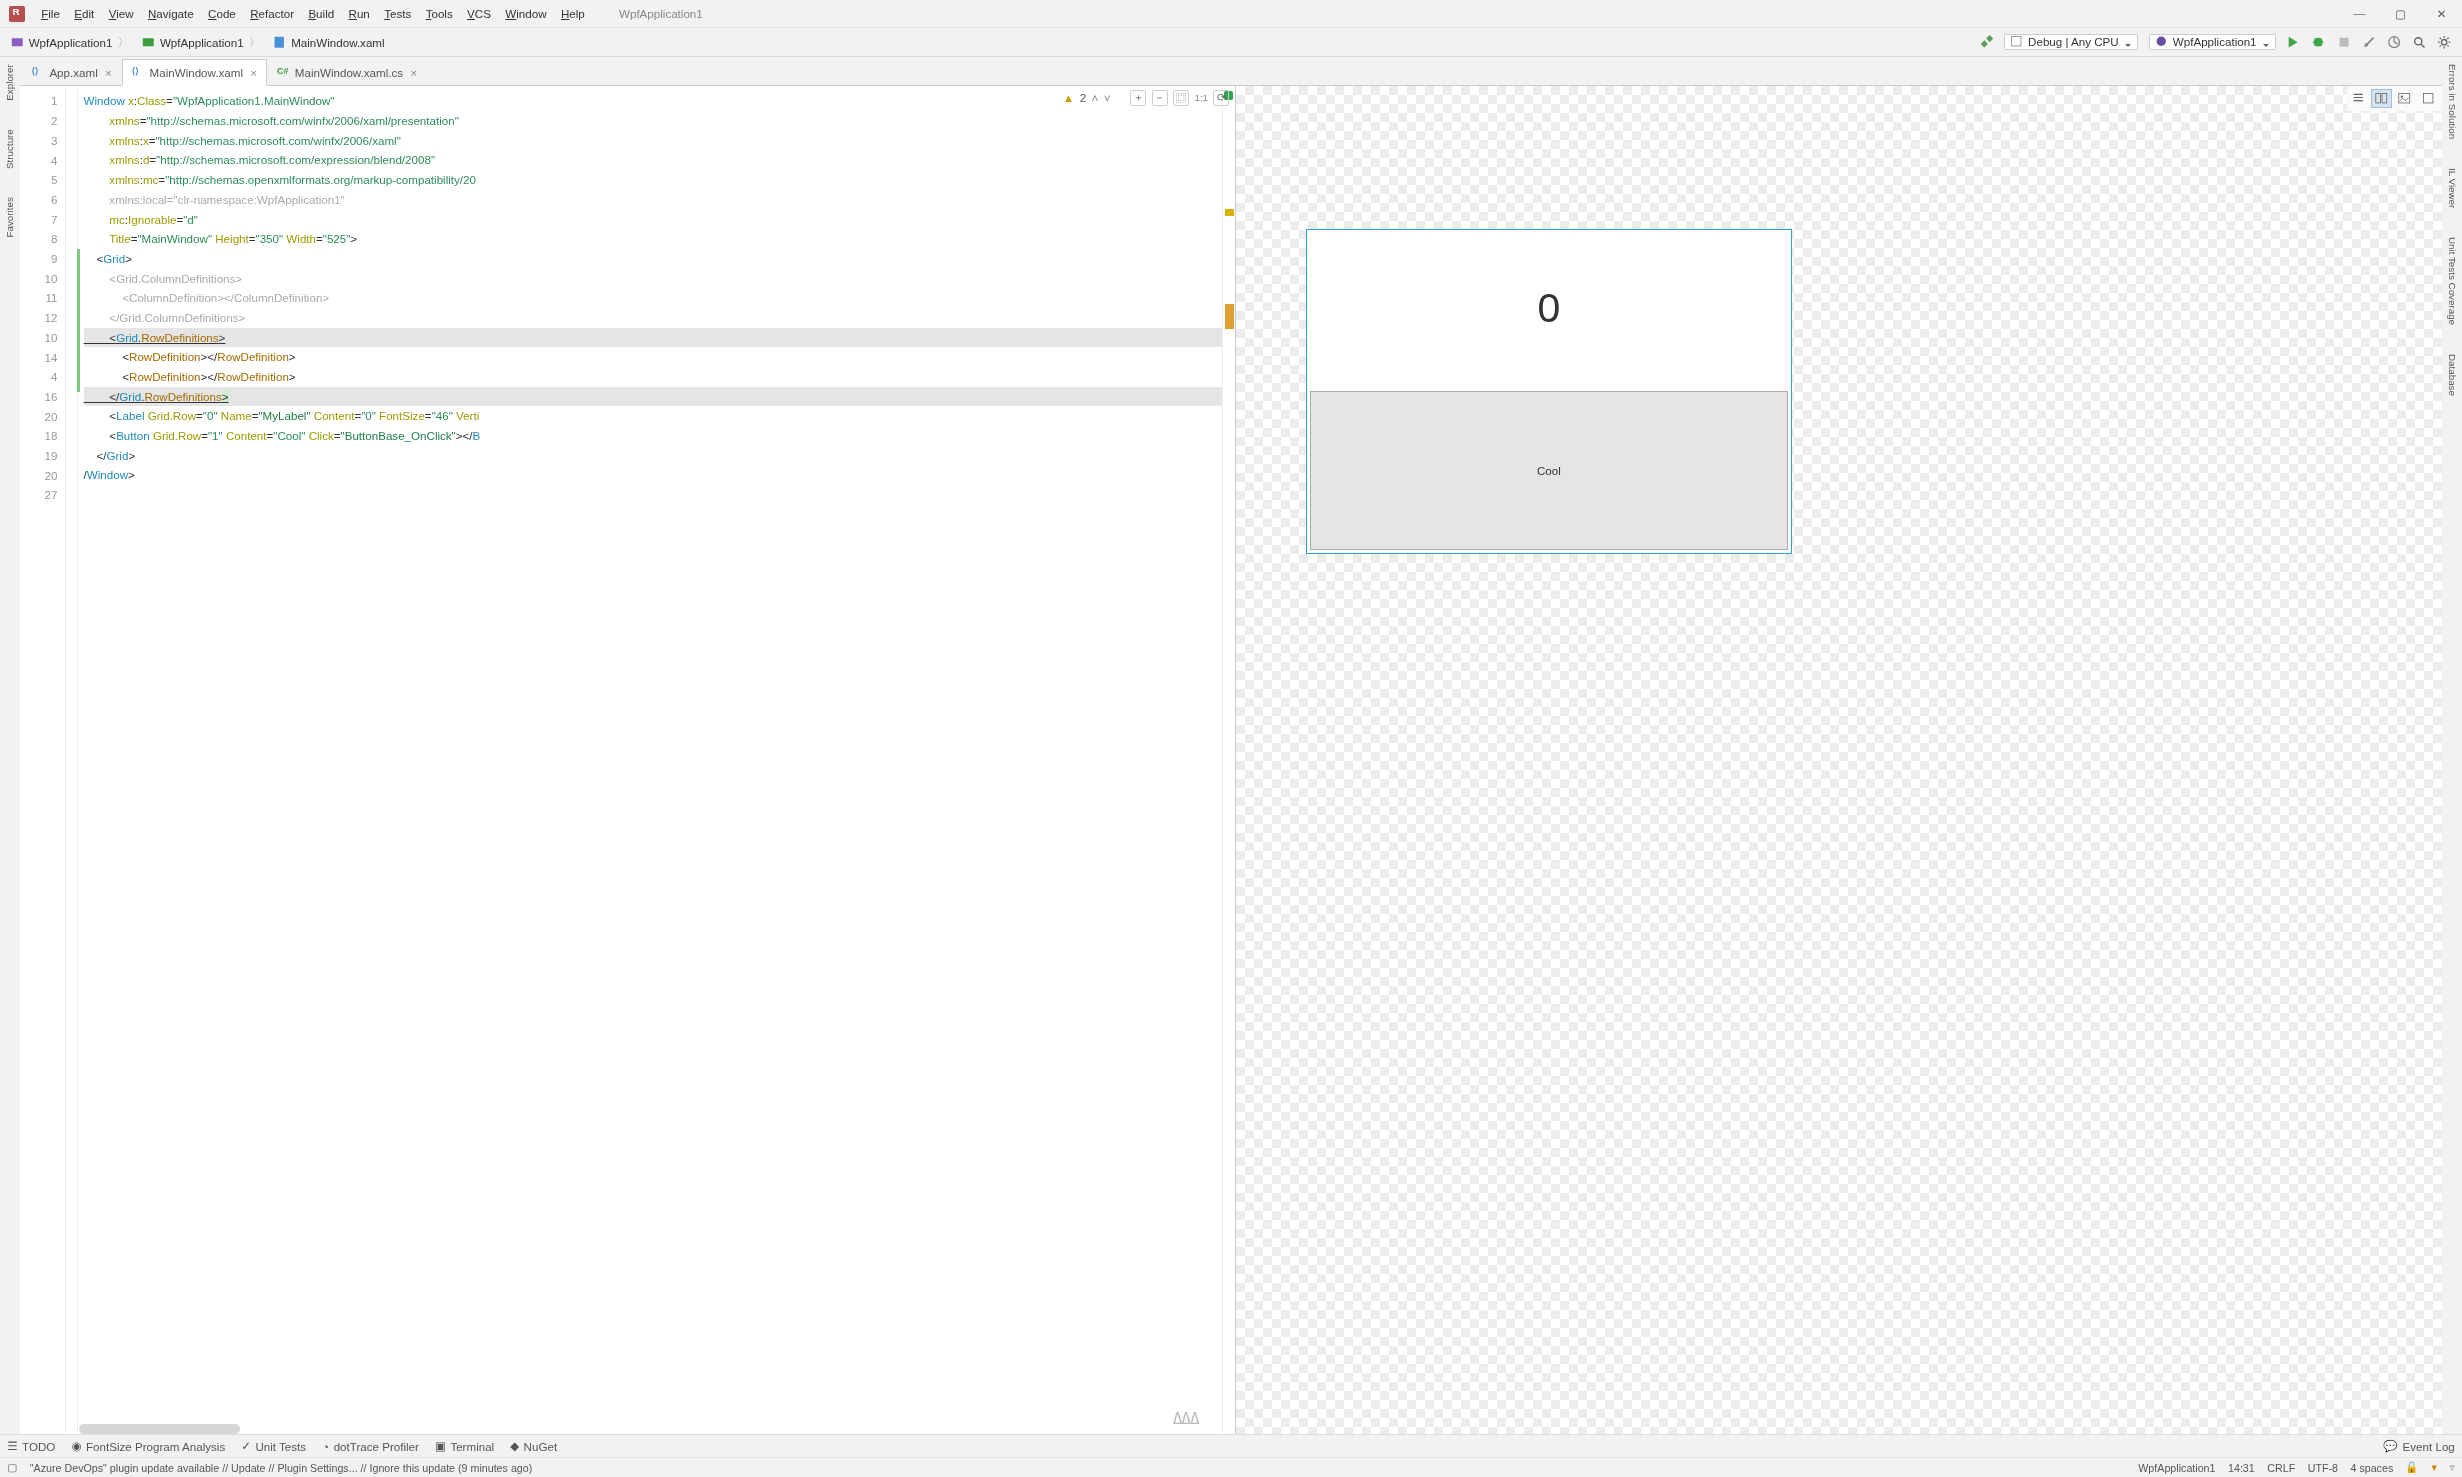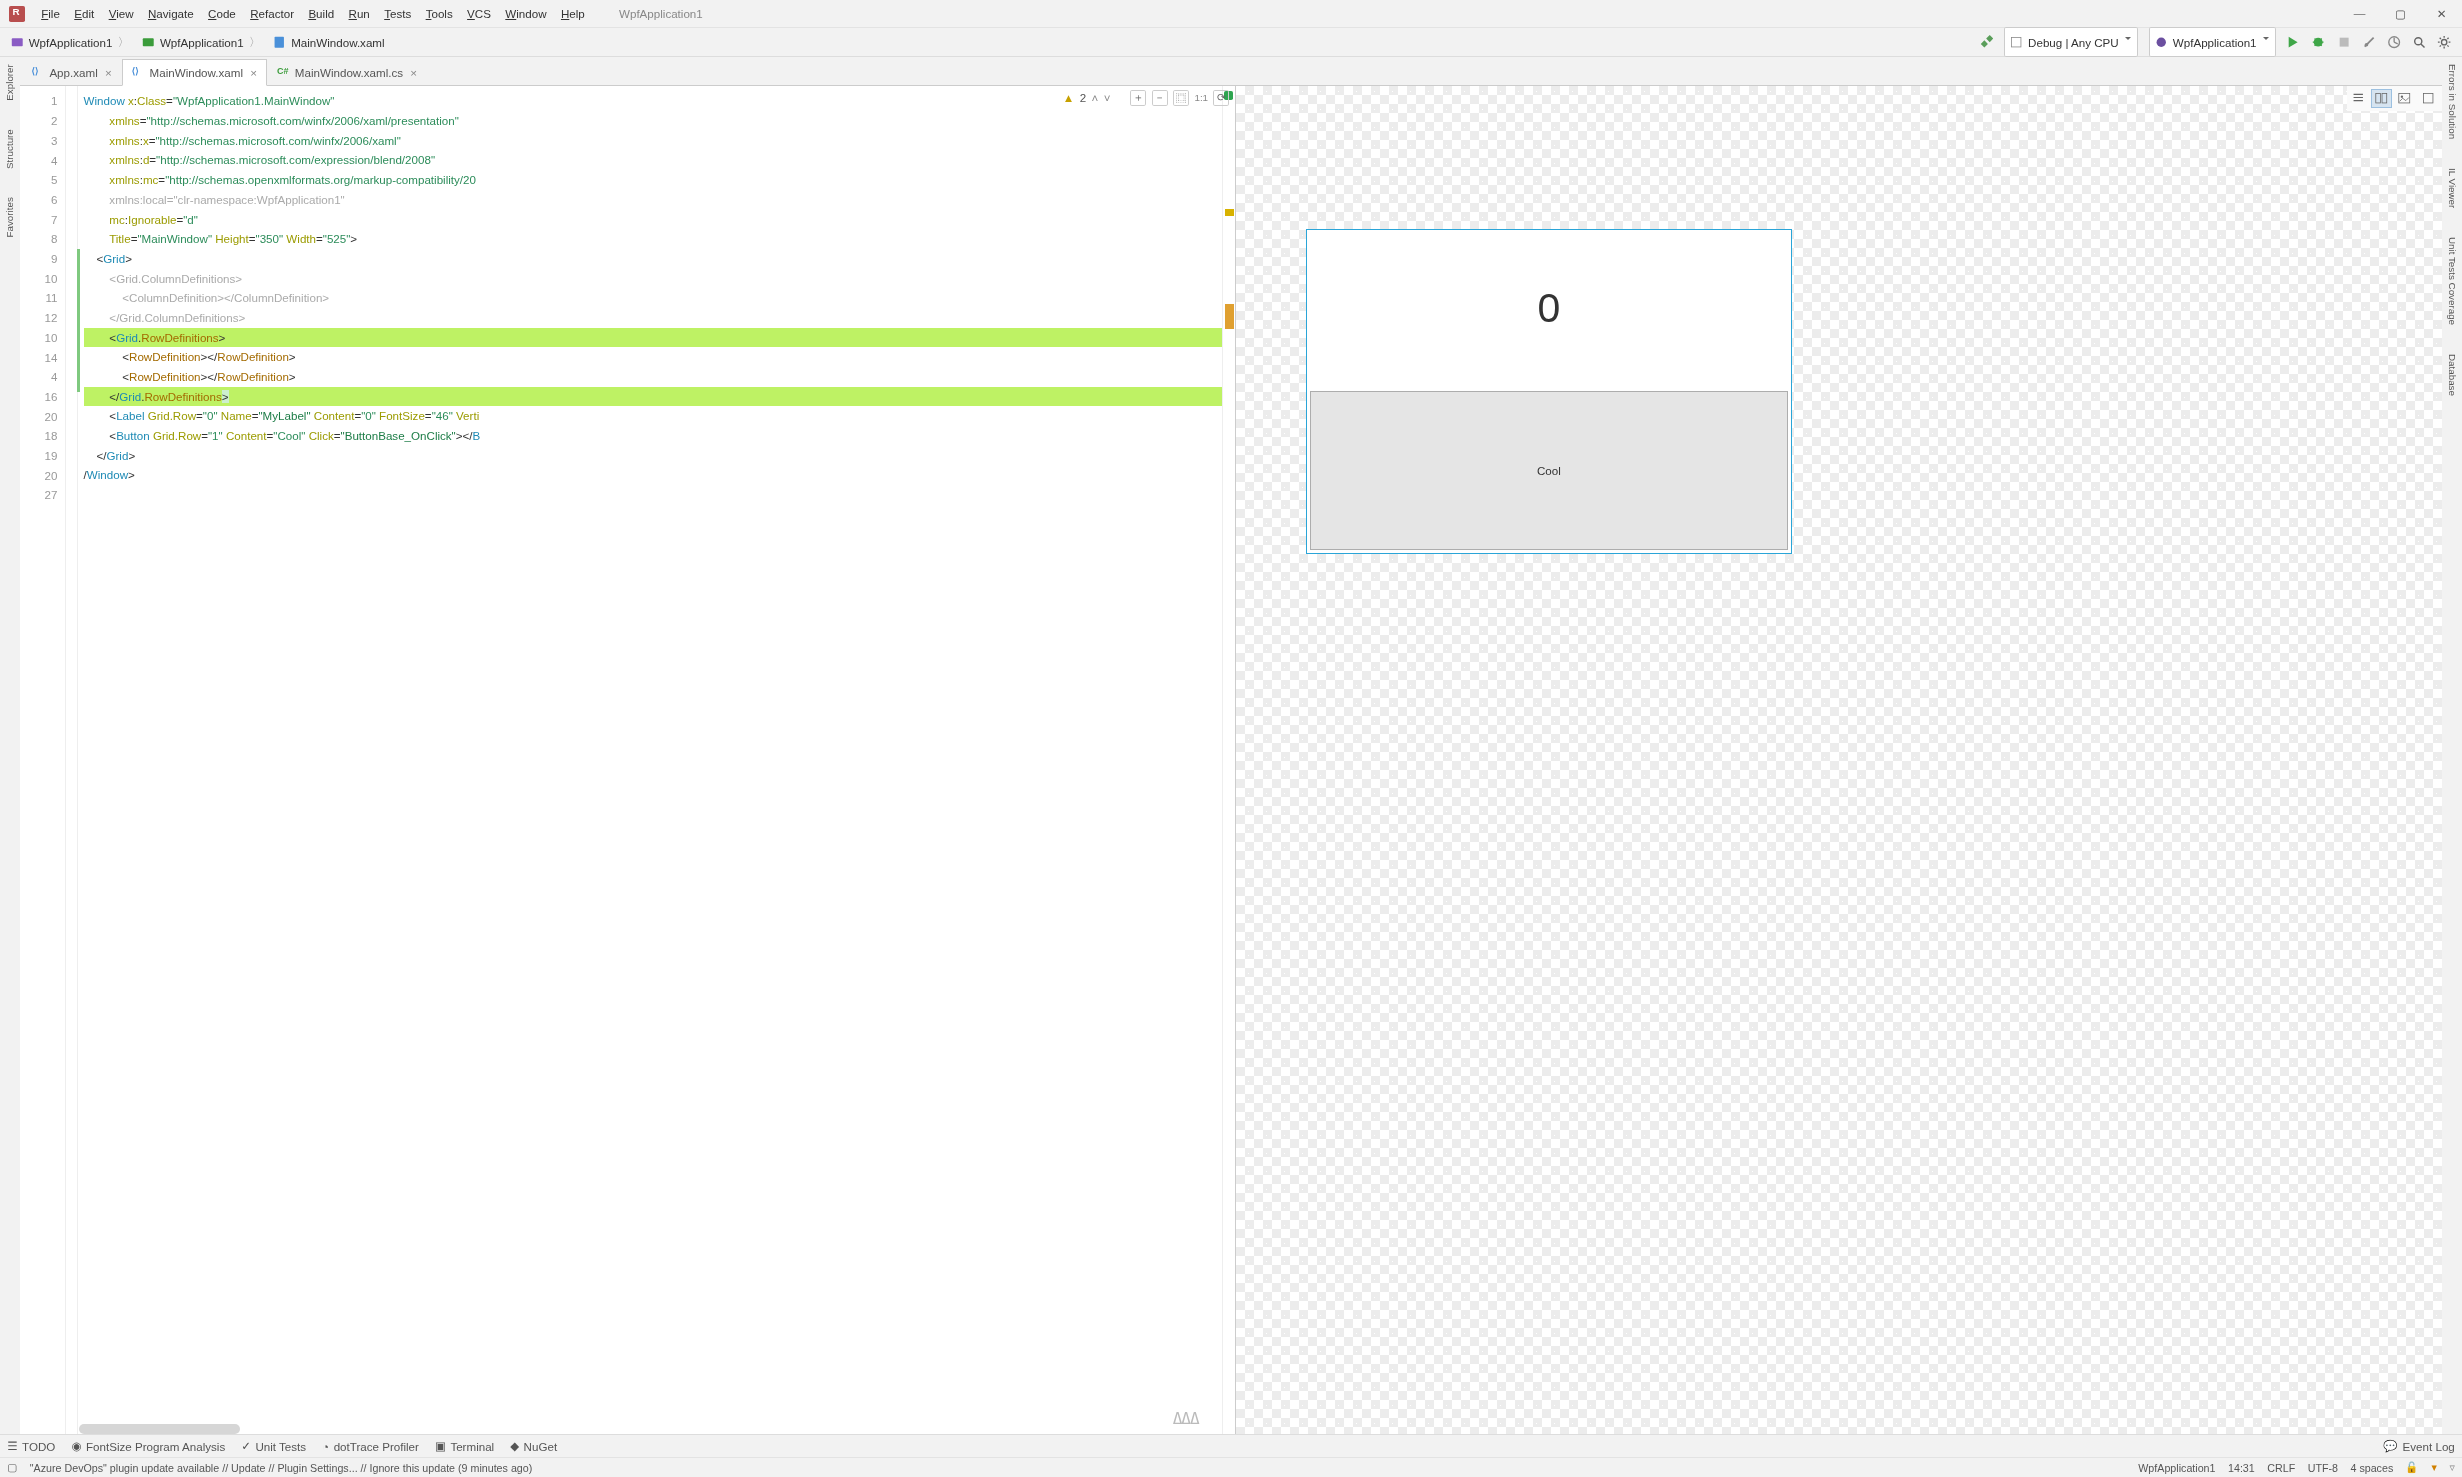--- a/index.html
+++ b/index.html
@@ -17,21 +17,21 @@
   .win-controls div { width: 41px; height: 27px; display: flex; align-items: center; justify-content: center; color: #555; font-family: "Segoe UI Symbol"; }
 
   
   .toolbar { height: 30px; display: flex; align-items: center; padding: 0 5.4px; background: #f2f2f2; border-top: 0.9px solid #e3e3e3; border-bottom: 0.9px solid #ddd; }
   .crumb { display: flex; align-items: center; gap: 5.4px; padding: 1.8px 9px 1.8px 5.4px; }
   .crumb + .crumb { margin-left: -1.8px; }
   .crumb .sep { color: #999; }
   .crumb .icon { width: 12.5px; height: 12.5px; display: inline-block; }
   .toolbar .spacer { flex: 1; }
   .tb-btn { width: 21.5px; height: 21.5px; display: flex; align-items: center; justify-content: center; margin: 0 1.8px; }
-  .combo { height: 30px; display: flex; align-items: center; border: 0.9px solid #ccc; background: #fff; padding: 0 18px 0 5.4px; position: relative; margin: 0 5.4px; border-radius: 1.8px; }
+  .combo { height: 16px; display: flex; border: 0.9px solid #ccc; background: #fff; padding: 0 18px 0 5.4px; position: relative; margin: 0 5.4px; border-radius: 1.8px; }
   .combo::after { content: ""; position: absolute; right: 5.4px; top: 9px; border: 3.6px solid transparent; border-top-color: #666; }
   .run-btn svg, .tb-btn svg { width: 14.3px; height: 14.3px; }
 
   
   .body { flex: 1; display: flex; min-height: 0; }
 
   .left-strip, .right-strip { width: 19.7px; background: #f2f2f2; display: flex; flex-direction: column; align-items: center; padding-top: 3.6px; gap: 21.5px; }
   .left-strip .v, .right-strip .v { writing-mode: vertical-rl; transform: rotate(180deg); font-size: 9.8px; color: #555; padding: 3.6px 0; display: flex; align-items: center; gap: 3.6px; }
   .right-strip .v { transform: none; }
 
@@ -45,21 +45,21 @@
   .tab .ficon { width: 12.5px; height: 12.5px; }
 
   .split { flex: 1; display: flex; min-height: 0; }
 
   
   .editor { flex: 0 0 50.2%; background: #fff; display: flex; min-width: 0; position: relative; border-right: 0.9px solid #ccc; }
   .gutter { width: 46px; background: #fff; border-right: 0.9px solid #eee; text-align: right; padding: 5.4px 7.2px 0 0; color: #999; font-family: "JetBrains Mono", Consolas, monospace; font-size: 11.6px; line-height: 19.7px; }
   .fold { width: 12.5px; border-right: 0.9px solid #eee; position: relative; }
   .code { flex: 1; padding: 5.4px 0 0 5.4px; font-family: "JetBrains Mono", Consolas, monospace; font-size: 11.6px; line-height: 19.7px; white-space: pre; overflow: hidden; position: relative; }
   .code .line { height: 19.7px; }
-  .hl-line { background: #bef264; }
+  .hl-line { background: #e5e5e5; text-decoration: underline; }
   .t-kw { color: #1e8ab5; }
   .t-attr { color: #9b9b00; }
   .t-str { color: #2c8c5a; }
   .t-tag { color: #a36a00; }
   .t-gray { color: #aaa; }
   .t-green2 { color: #1c7c46; }
 
   .editor-toolbar { position: absolute; top: 3.6px; right: 5.4px; display: flex; align-items: center; gap: 5.4px; color: #555; }
   .editor-toolbar .warn { color: #c7a100; font-weight: bold; }
   .editor-toolbar .ib { width: 16px; height: 16px; border: 0.9px solid #ccc; border-radius: 1.8px; display: flex; align-items: center; justify-content: center; font-size: 10.7px; color: #666; }

